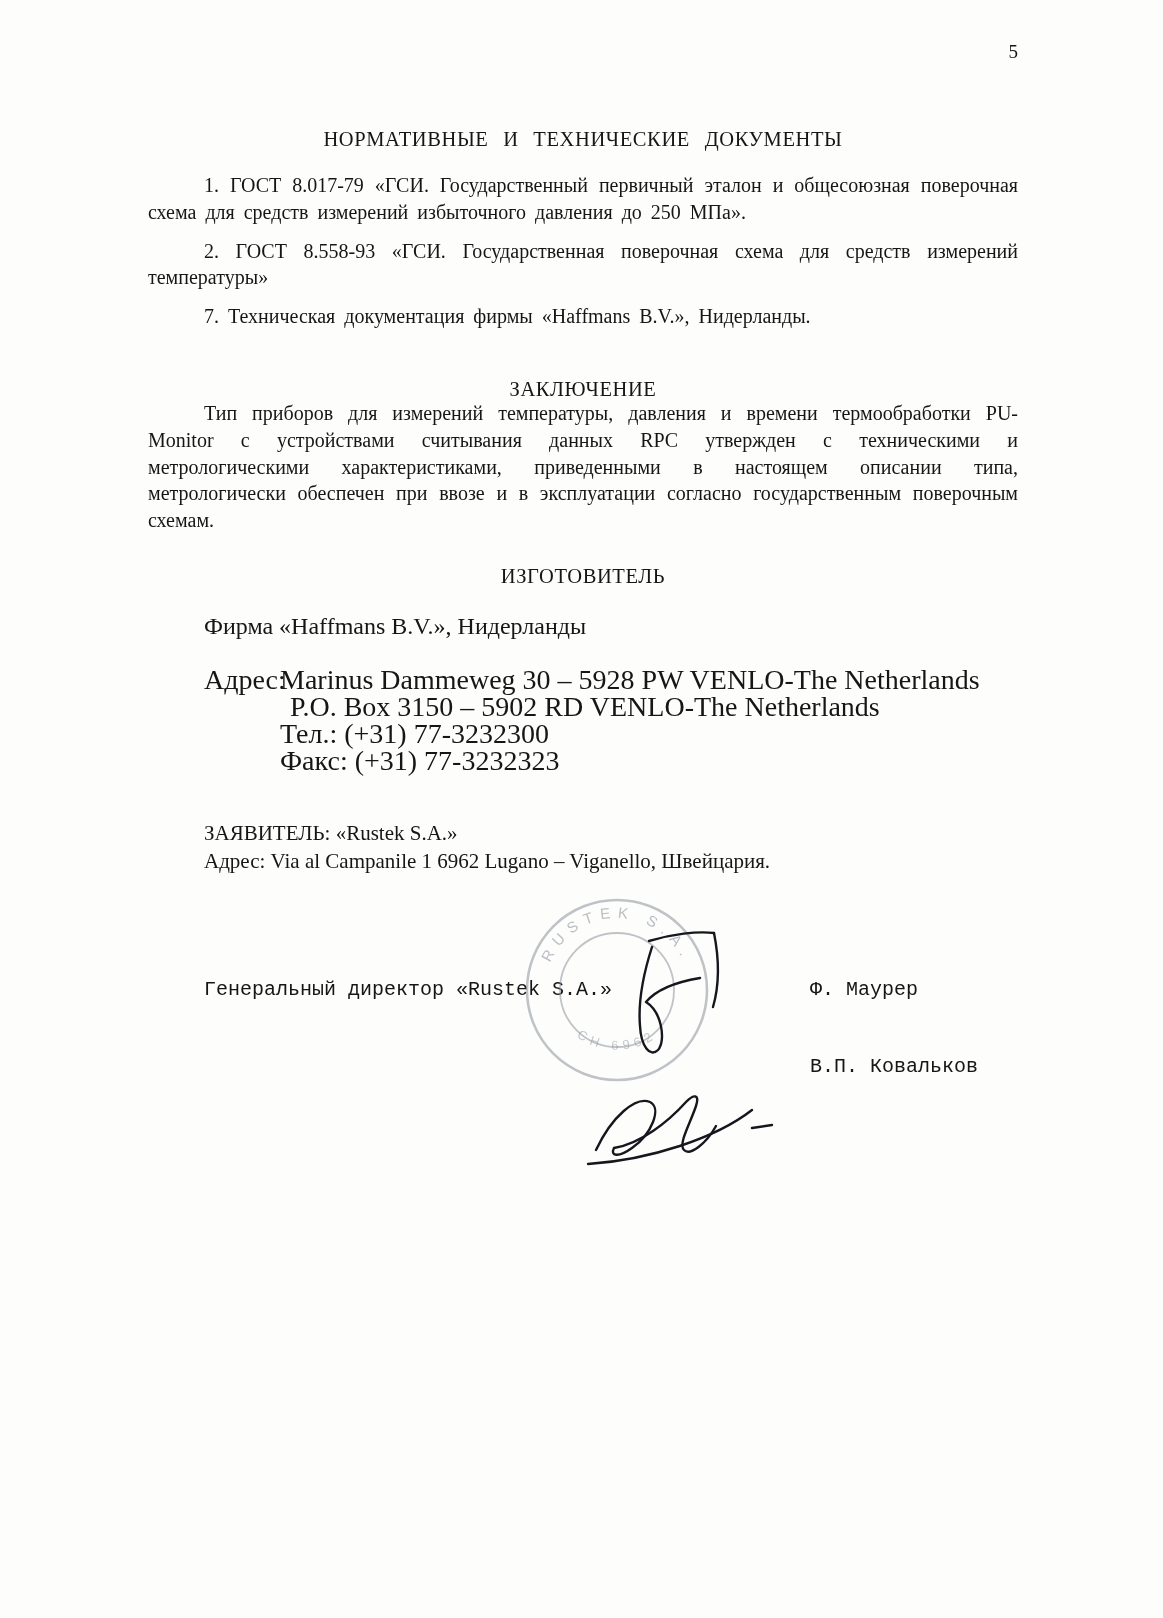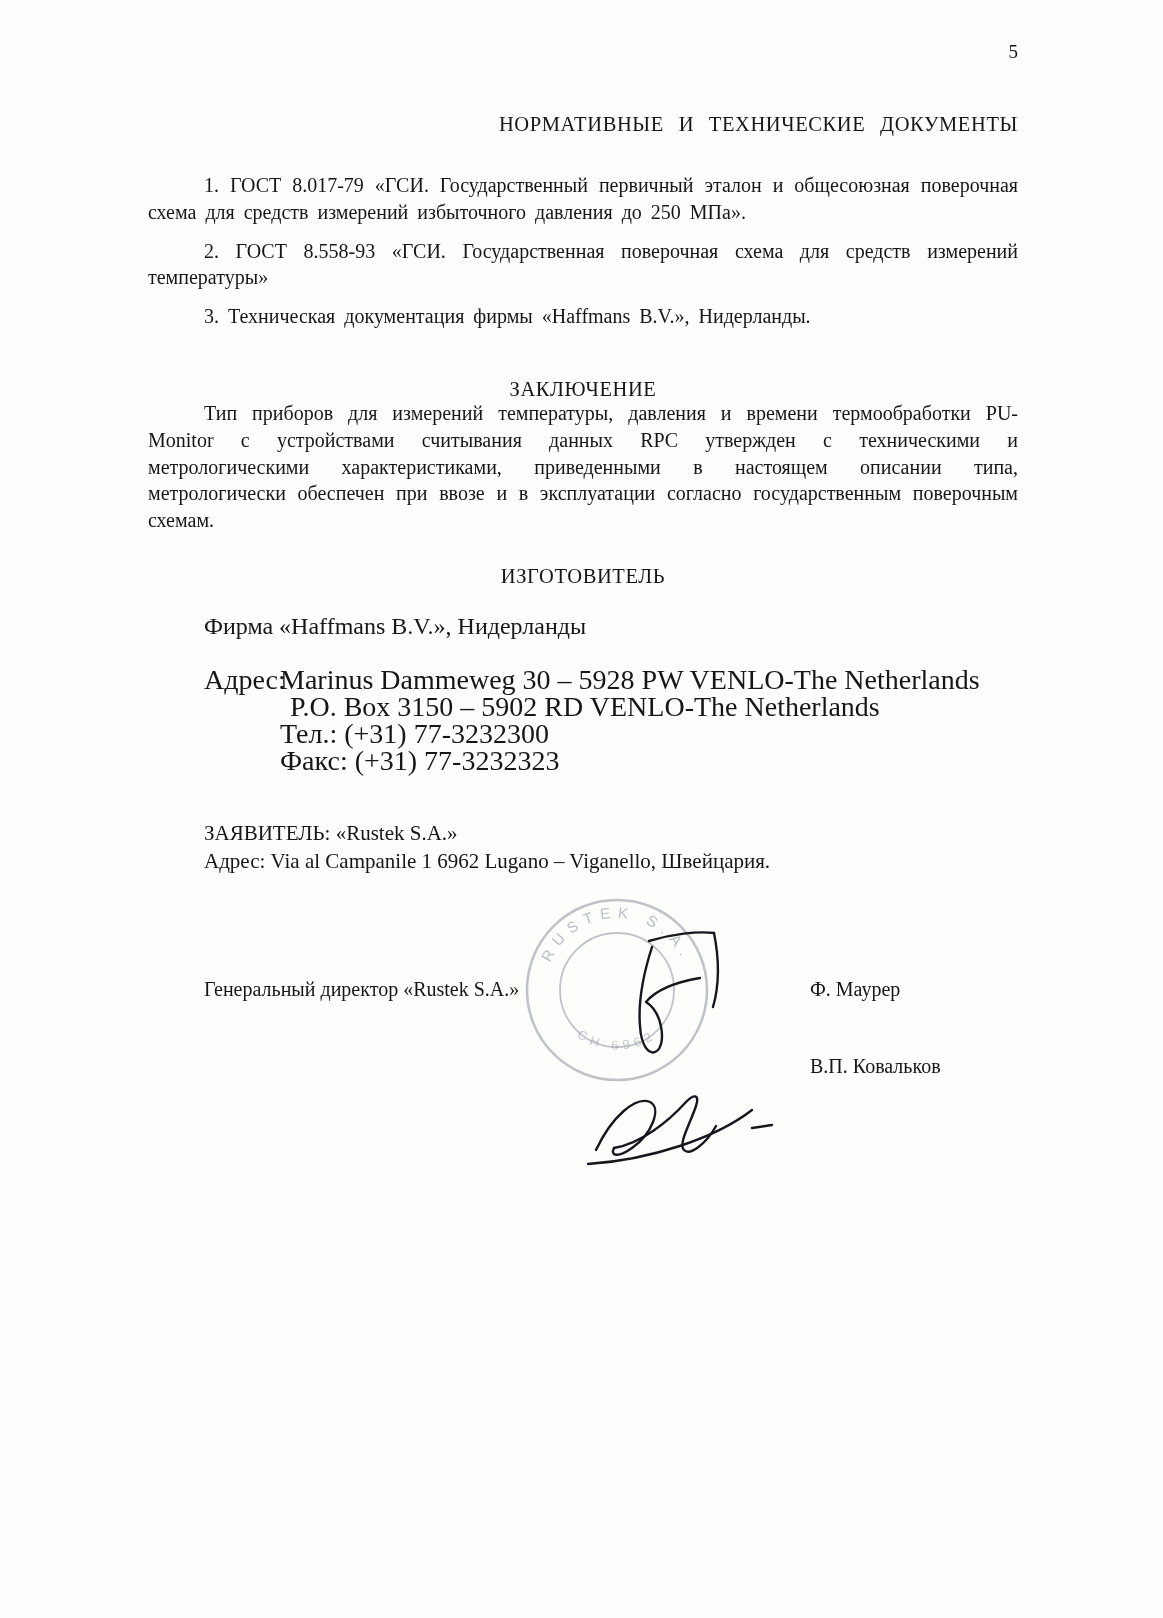--- a/index.html
+++ b/index.html
@@ -32,21 +32,21 @@
   }
 
   .section-title {
     font-size: 20.5px;
     font-weight: 400;
     text-align: center;
     letter-spacing: 0.6px;
     word-spacing: 9px;
     line-height: 27px;
   }
-  .title-normative   { top: 111px; text-align: right; }
+  .title-normative   { top: 126px; }
   .title-conclusion  { top: 335px; margin-top: 41px; }
   .title-manufacturer{ top: 563px; }
 
   .para {
     font-size: 20px;
     line-height: 26.8px;
     text-align: justify;
     text-indent: 56px;
     word-spacing: 4px;
     margin-top: 12px;
@@ -79,20 +79,21 @@
     padding-left: 56px;
   }
 
   .sig-row {
     position: absolute;
     left: 0;
     right: 0;
     font-size: 20px;
     line-height: 27px;
     padding-left: 56px;
+    font-family: Liberation Mono, monospace;
   }
   .sig-row-director { top: 976px; }
   .sig-row-lab      { top: 1080px; }
   .sig-name {
     position: absolute;
     left: 662px;
     bottom: 0;
     white-space: nowrap;
   }
 
@@ -109,21 +110,21 @@
 <div class="page">
   <div class="content">
 
     <div class="block page-number">5</div>
 
     <h1 class="block section-title title-normative">НОРМАТИВНЫЕ  И  ТЕХНИЧЕСКИЕ  ДОКУМЕНТЫ</h1>
 
     <div class="block normative-list">
       <p class="para">1. ГОСТ 8.017-79 «ГСИ. Государственный первичный эталон и общесоюзная поверочная схема для средств измерений избыточного давления до 250 МПа».</p>
       <p class="para">2. ГОСТ 8.558-93 «ГСИ. Государственная поверочная схема для средств измерений температуры»</p>
-      <p class="para">3. Техническая документация фирмы «Haffmans B.V.», Нидерланды.</p>
+      <p class="para">7. Техническая документация фирмы «Haffmans B.V.», Нидерланды.</p>
     </div>
 
     <h2 class="block section-title title-conclusion">ЗАКЛЮЧЕНИЕ</h2>
 
     <p class="block para conclusion-para">Тип приборов для измерений температуры, давления и времени термообработки PU-Monitor с устройствами считывания данных RPC утвержден с техническими и метрологическими характеристиками, приведенными в настоящем описании типа, метрологически обеспечен при ввозе и в эксплуатации согласно государственным поверочным схемам.</p>
 
     <h2 class="block section-title title-manufacturer">ИЗГОТОВИТЕЛЬ</h2>
 
     <div class="block company-line">Фирма «Haffmans B.V.», Нидерланды</div>
 

